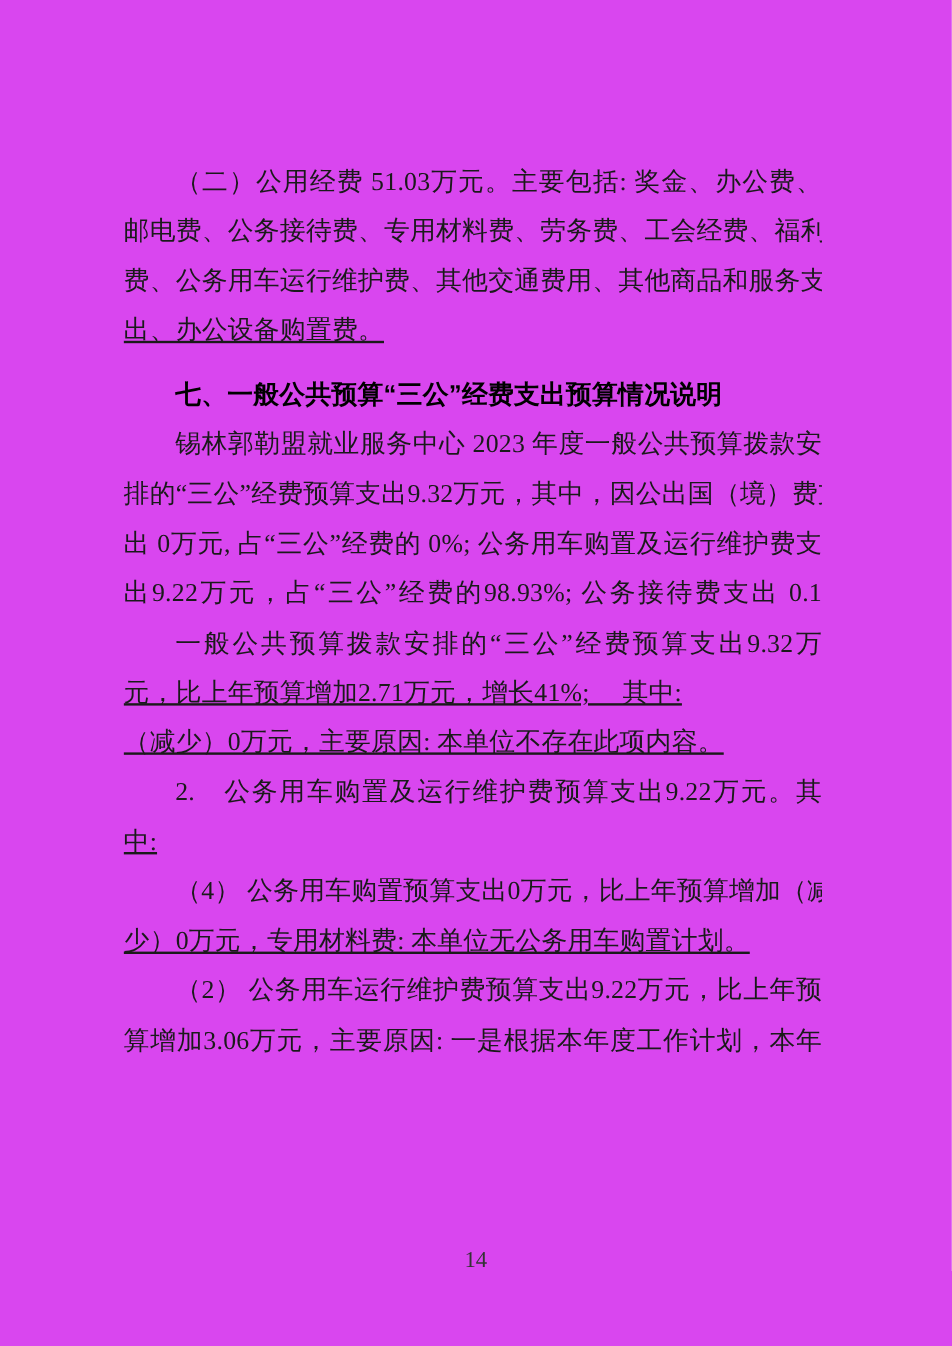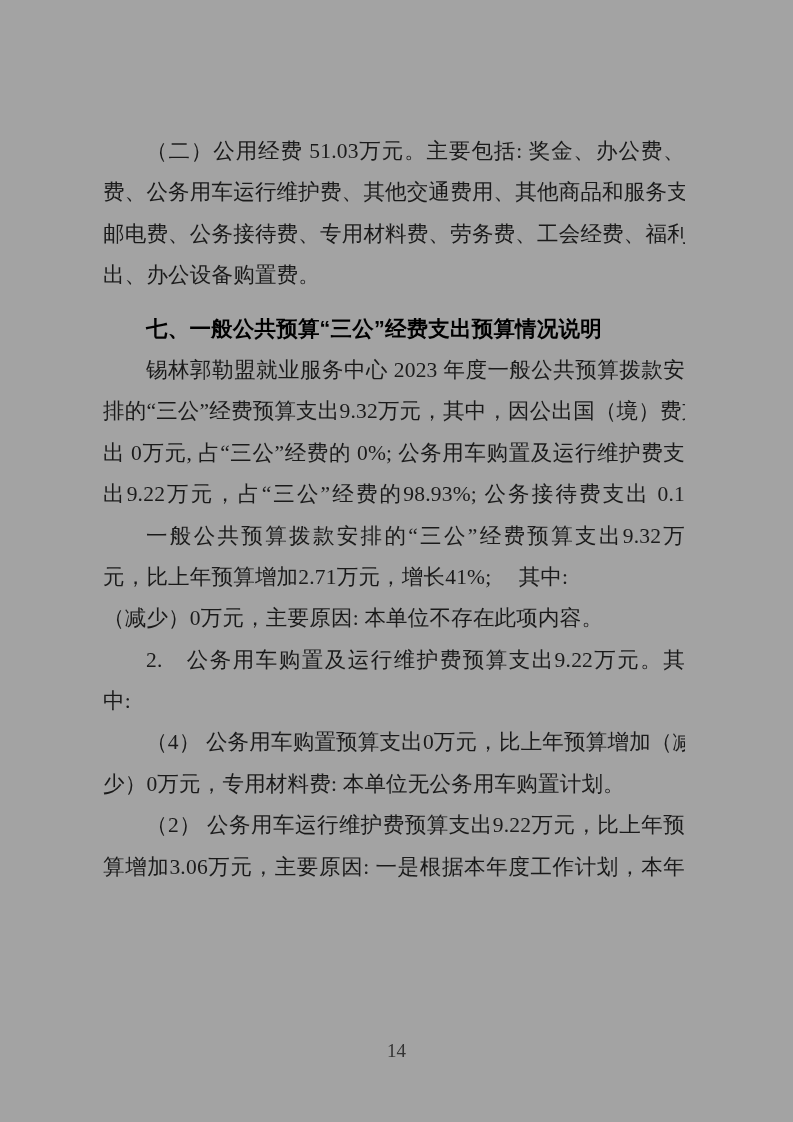--- a/index.html
+++ b/index.html
@@ -6,21 +6,21 @@
   html, body { width: 793px; height: 1122px; }
   body {
     background: #ffffff;
     font-family: "Liberation Serif", "DejaVu Serif", serif;
     color: #1a1a1a;
   }
   .page {
     position: relative;
     width: 793px;
     height: 1122px;
-    background: #a3a3a3;
+    background: #d946ef;
     overflow: hidden;
   }
   .content {
     position: absolute;
     left: 103px;
     top: 131px;
     width: 582px;
   }
   .line {
     font-size: 21.5px;
@@ -29,20 +29,21 @@
     white-space: nowrap;
     overflow: hidden;
     text-align: justify;
     text-align-last: justify;
     text-justify: inter-character;
     letter-spacing: 0.2px;
   }
   .line.last {
     text-align: left;
     text-align-last: left;
+    text-decoration: underline;
   }
   .line.indent { padding-left: 43px; }
   .line.heading {
     font-family: "Liberation Sans", "DejaVu Sans", sans-serif;
     font-weight: 700;
     color: #000000;
     text-align: left;
     text-align-last: left;
     margin-top: 12px;
     font-size: 21.5px;
@@ -57,22 +58,22 @@
     color: #333333;
     font-family: "Liberation Serif", "DejaVu Serif", serif;
   }
 </style>
 </head>
 <body>
 
 <div class="page">
   <div class="content">
     <div class="line indent">（二）公用经费 51.03万元。主要包括: 奖金、办公费、</div>
+    <div class="line">邮电费、公务接待费、专用材料费、劳务费、工会经费、福利</div>
     <div class="line">费、公务用车运行维护费、其他交通费用、其他商品和服务支</div>
-    <div class="line">邮电费、公务接待费、专用材料费、劳务费、工会经费、福利</div>
     <div class="line last">出、办公设备购置费。</div>
     <div class="line heading indent">七、一般公共预算“三公”经费支出预算情况说明</div>
     <div class="line indent">锡林郭勒盟就业服务中心 2023 年度一般公共预算拨款安</div>
     <div class="line">排的“三公”经费预算支出9.32万元，其中，因公出国（境）费支</div>
     <div class="line">出 0万元, 占“三公”经费的 0%; 公务用车购置及运行维护费支</div>
     <div class="line">出9.22万元，占“三公”经费的98.93%; 公务接待费支出 0.1</div>
     <div class="line indent">一般公共预算拨款安排的“三公”经费预算支出9.32万</div>
     <div class="line last">元，比上年预算增加2.71万元，增长41%;　 其中:</div>
     <div class="line last">（减少）0万元，主要原因: 本单位不存在此项内容。</div>
     <div class="line indent">2.　公务用车购置及运行维护费预算支出9.22万元。其</div>

